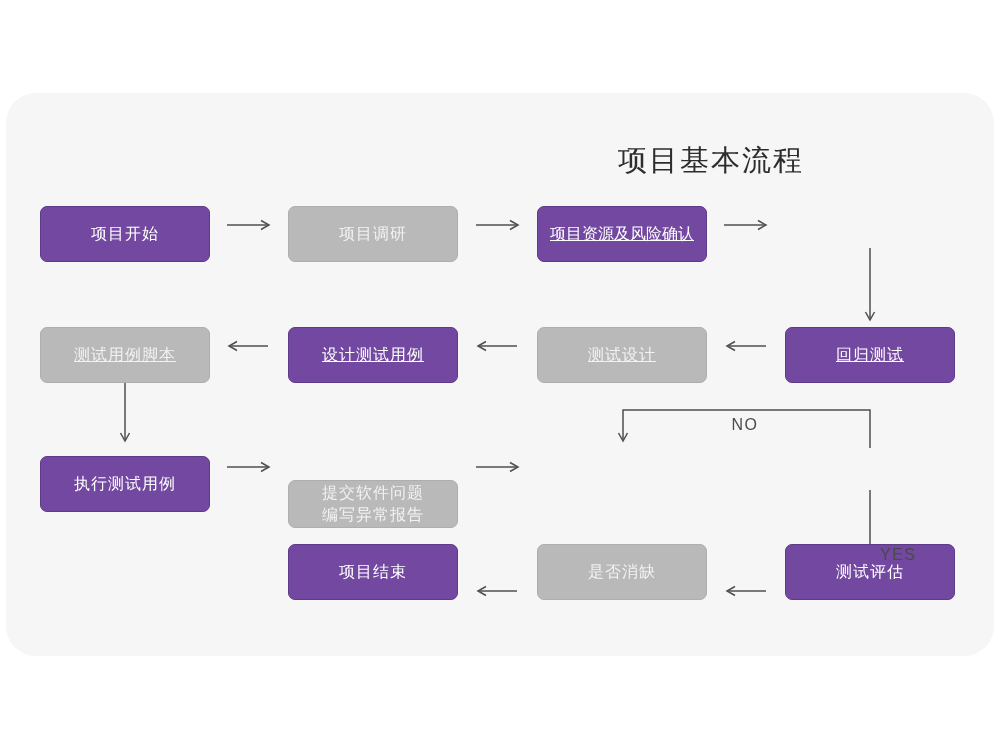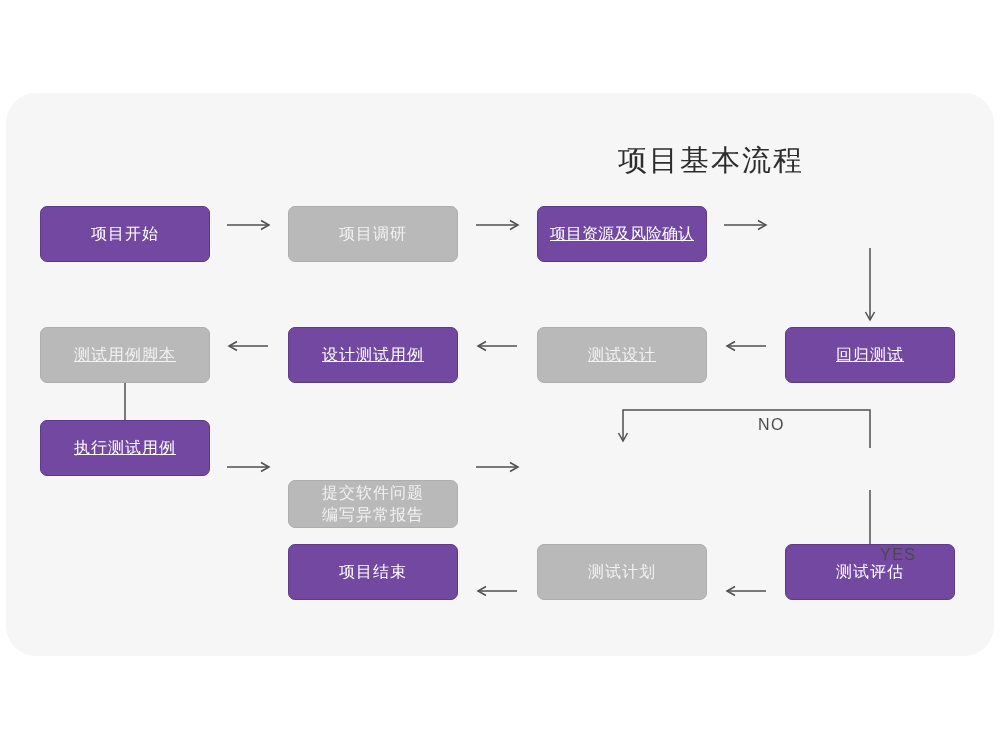--- a/index.html
+++ b/index.html
@@ -53,32 +53,32 @@
     background: var(--gray, #b9b9b9);
     border: 1px solid var(--gray-border, #aeaeae);
     color: #f2f2f2;
   }
   .c1 { left: 40px; }
   .c2 { left: 288px; }
   .c3 { left: 537px; }
   .c4 { left: 785px; }
   .r1 { top: 206px; }
   .r2 { top: 327px; text-decoration: underline; }
-  .r3 { top: 420px; text-decoration: underline; }
+  .r3 { top: 456px; }
   .r4 { top: 544px; }
   .tall { top: 444px; height: 48px; margin-top: 36px; }
   .tight { letter-spacing: 0; text-decoration: underline; }
 
   .edge-label {
     position: absolute;
     font-size: 16px;
     letter-spacing: 1.5px;
     color: #4a4a4a;
   }
-  .edge-label.no { left: 705px; top: 416px; width: 80px; text-align: right; }
+  .edge-label.no { left: 705px; top: 416px; width: 80px; text-align: center; }
   .edge-label.yes { left: 880px; top: 546px; }
 </style>
 </head>
 <body>
 
 <div class="page">
   <div class="card"></div>
 
   <div class="title">项目基本流程</div>
 
@@ -121,18 +121,18 @@
   <div class="node c1 r2 gray">测试用例脚本</div>
   <div class="node c3 r2 gray">测试设计</div>
   <div class="node c2 r2 purple">设计测试用例</div>
   <div class="node c4 r2 purple">回归测试</div>
 
   <div class="node c1 r3 purple">执行测试用例</div>
   <div class="node c2 tall gray">提交软件问题
 编写异常报告</div>
 
   <div class="node c2 r4 purple">项目结束</div>
-  <div class="node c3 r4 gray">测试计划</div>
+  <div class="node c3 r4 gray">是否消缺</div>
   <div class="node c4 r4 purple">测试评估</div>
 
   <div class="edge-label no">NO</div>
   <div class="edge-label yes">YES</div>
 </div>
 
 </body></html>

